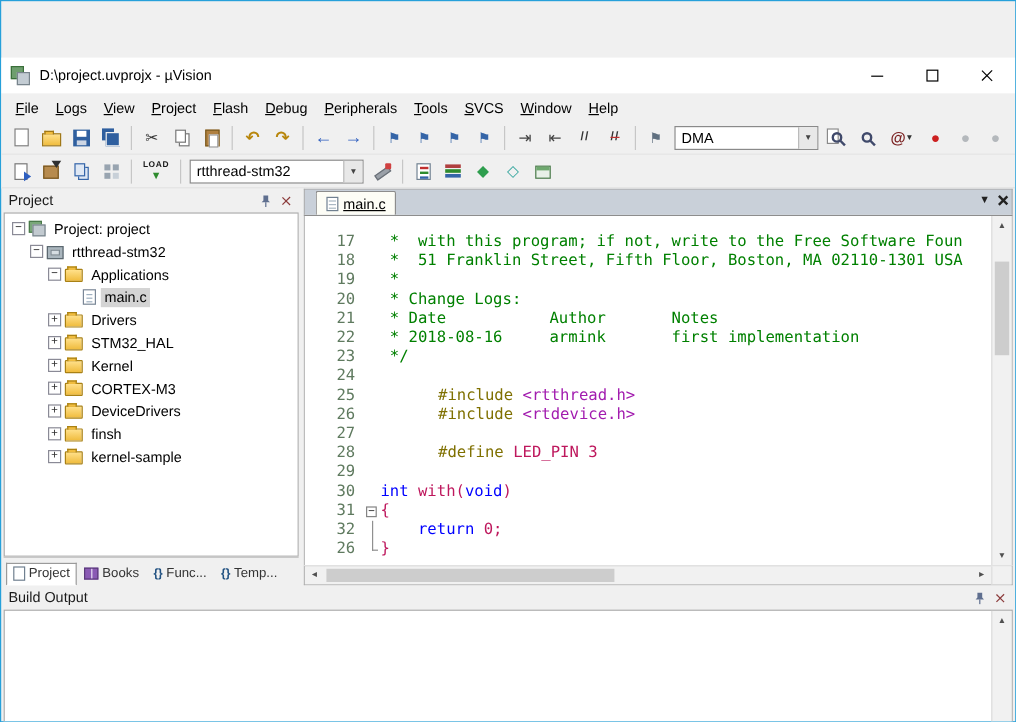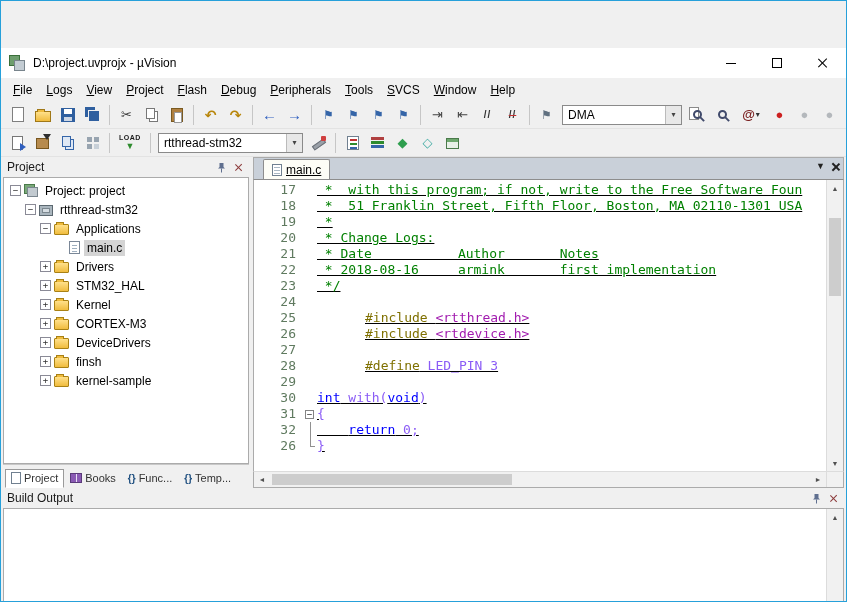--- a/index.html
+++ b/index.html
@@ -135,31 +135,31 @@
   .etab.active .etab-label { text-decoration:underline; }
   .i-tabdoc { width:10px; height:12px; background:#fff; border:1px solid #708090; position:relative; }
   .i-tabdoc::before { content:''; position:absolute; left:1px; top:2px; right:1px; height:1px; background:#aab8c4; box-shadow:0 3px 0 #aab8c4, 0 6px 0 #aab8c4; }
   .tab-ctrls { position:absolute; right:3px; top:3px; display:flex; align-items:center; gap:6px; }
   .glyph-chev { font-size:9px; color:#222; }
   .x-dark { position:relative; width:9px; height:9px; }
   .x-dark::before,.x-dark::after { content:''; position:absolute; left:4px; top:0; width:1.5px; height:10px; background:#222; }
   .x-dark::before { transform:rotate(45deg); } .x-dark::after { transform:rotate(-45deg); }
 
   .editor-body { flex:1; display:flex; overflow:hidden; border:1px solid #ababab; border-top:1px solid #8d8d8d; border-bottom:none; background:#fff; }
-  .code-area { flex:1; overflow:hidden; padding-top:2px; font-family:"DejaVu Sans Mono","Liberation Mono",monospace; font-size:13px; line-height:16px; }
+  .code-area { flex:1; overflow:hidden; padding-top:14px; font-family:"DejaVu Sans Mono","Liberation Mono",monospace; font-size:13px; line-height:16px; }
   .code-line { display:flex; height:16px; white-space:pre; }
   .gutter { width:50px; flex:0 0 50px; text-align:right; padding-right:8px; color:#5f7a5f; }
   .foldcol { width:13px; flex:0 0 13px; position:relative; height:16px; display:flex; align-items:center; }
   .fold-box { width:9px; height:9px; border:1px solid #848484; background:#fff; font-size:9px; line-height:7px; text-align:center; color:#333; margin-left:1px; }
   .fold-line::before { content:''; position:absolute; left:6px; top:0; height:16px; width:1px; background:#909090; }
   .fold-end::before { content:''; position:absolute; left:6px; top:0; height:9px; width:1px; background:#909090; }
   .fold-end::after { content:''; position:absolute; left:6px; top:8px; width:5px; height:1px; background:#909090; }
-  .code-text { white-space:pre;text-decoration:underline; }
+  .code-text { white-space:pre; }
   .tok-c { color:#008000; } .tok-p { color:#7f7000;margin-left:48px; } .tok-s { color:#a21caf; }
-  .tok-k { color:#0000ff; } .tok-t { color:#8b5cf6; }
+  .tok-k { color:#0000ff; } .tok-t { color:#be185d; }
 
   
   .vscroll { width:17px; flex:0 0 17px; background:#f1f1f1; border-left:1px solid #dcdcdc; display:flex; flex-direction:column; }
   .scroll-btn { height:16px; flex:0 0 16px; display:flex; align-items:center; justify-content:center; font-size:7px; color:#505050; }
   .scroll-track { flex:1; position:relative; }
   .scroll-thumb { position:absolute; left:2px; right:2px; top:22px; height:78px; background:#cdcdcd; }
   .hscroll { flex:0 0 17px; background:#f1f1f1; display:flex; border:1px solid #ababab; border-top:1px solid #dcdcdc; }
   .hscroll .scroll-btn { width:16px; flex:0 0 16px; height:100%; }
   .hscroll .scroll-track { flex:1; }
   .hscroll .scroll-thumb { top:2px; bottom:2px; height:auto; left:2px; width:240px; right:auto; }

